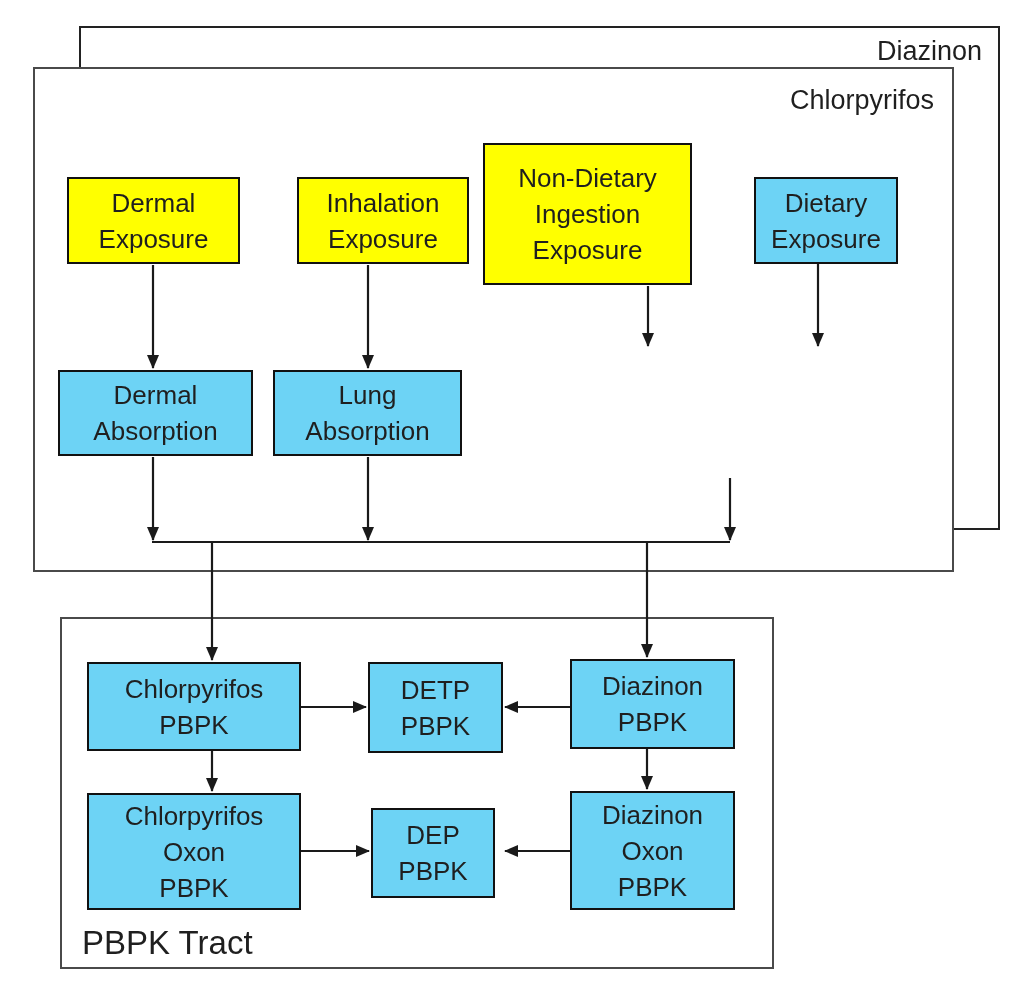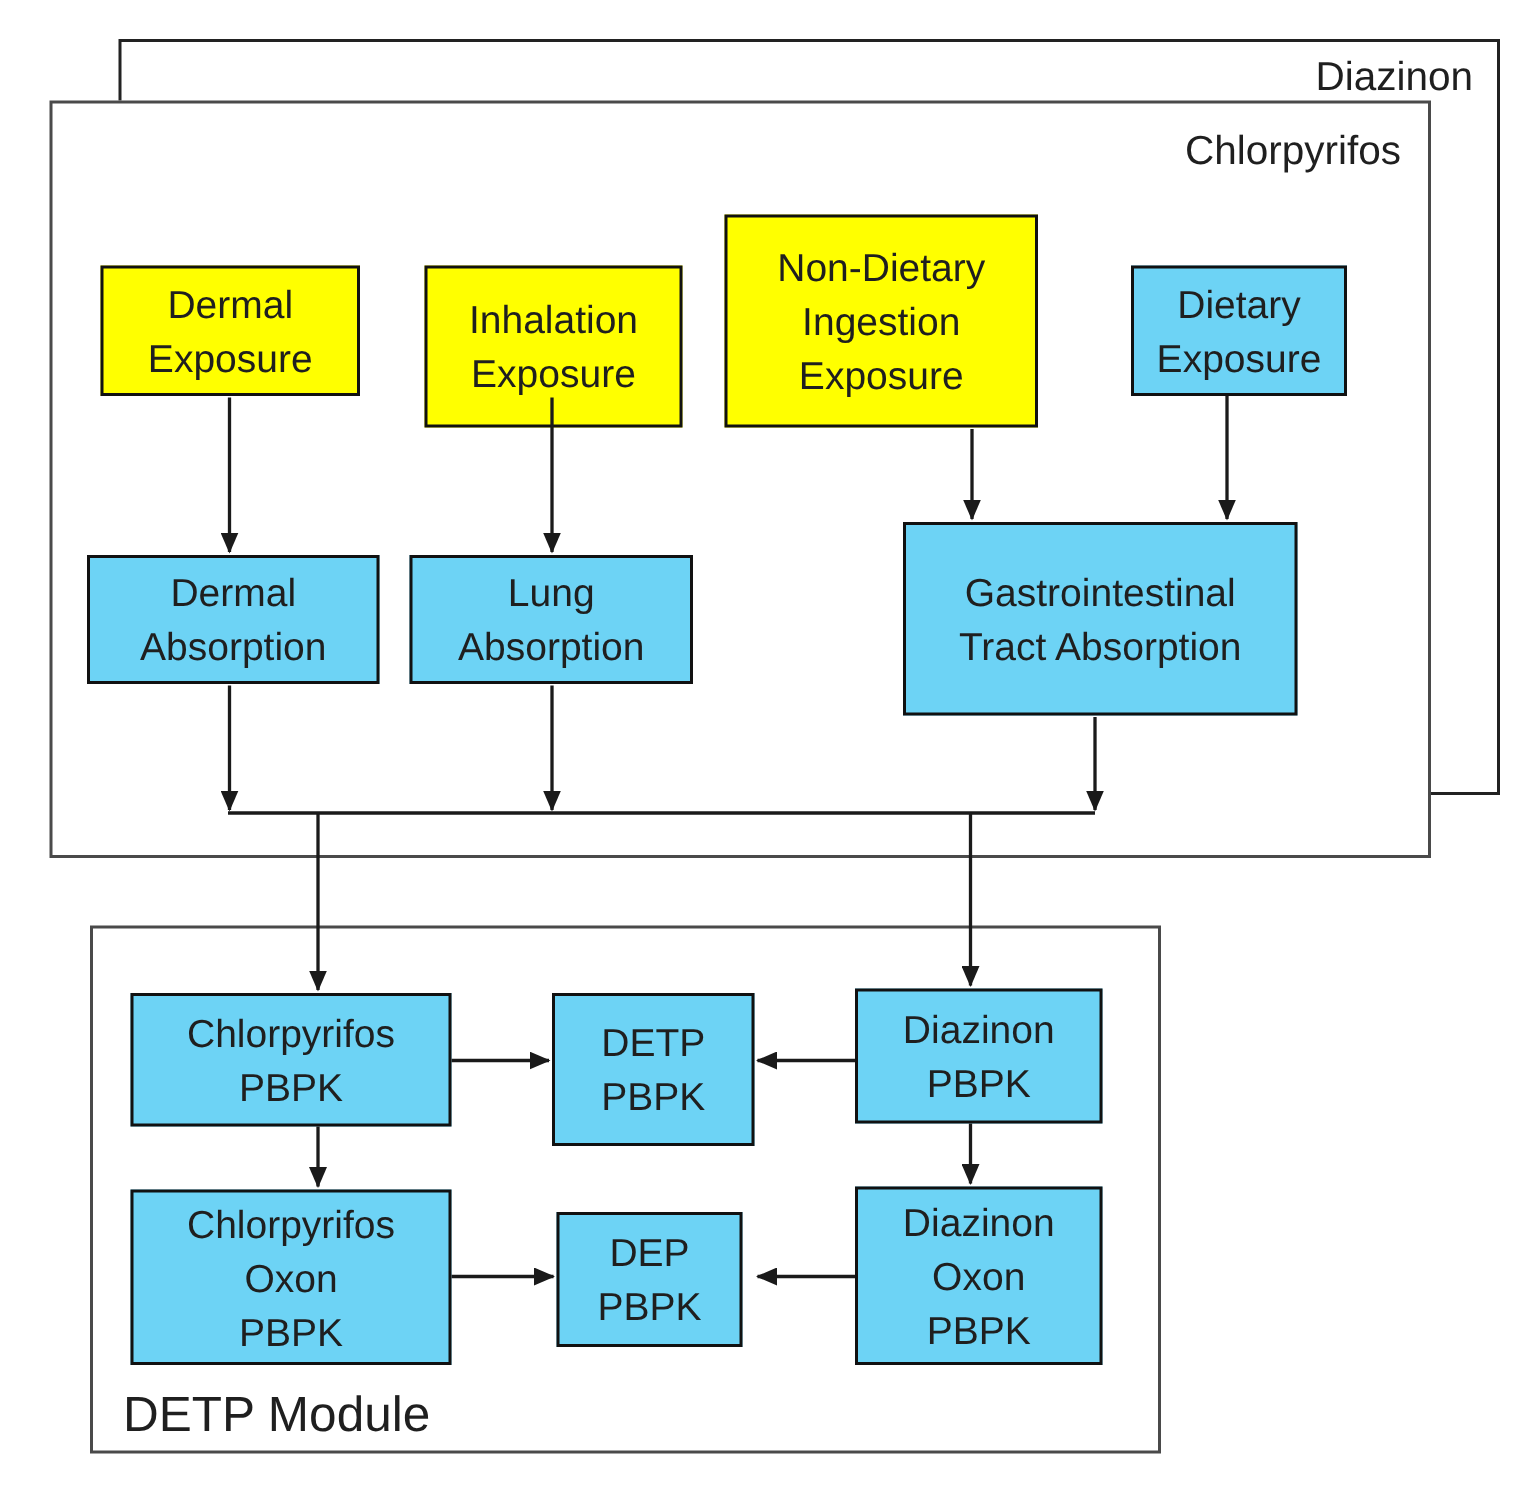--- a/index.html
+++ b/index.html
@@ -43,49 +43,47 @@
 
   <div class="frame back">
     <div class="layer-label">Diazinon</div>
   </div>
 
   <div class="frame front">
     <div class="layer-label">Chlorpyrifos</div>
   </div>
 
   <div class="frame module">
-    <div class="module-label">DETP Module</div>
+    <div class="module-label">PBPK Tract</div>
   </div>
 
   <div class="node yellow" style="left:67px;top:177px;width:173px;height:87px">Dermal
 Exposure</div>
 
-  <div class="node yellow" style="left:283px;top:177px;width:172px;height:108px">Inhalation
+  <div class="node yellow" style="left:297px;top:177px;width:172px;height:87px">Inhalation
 Exposure</div>
 
   <div class="node yellow" style="left:483px;top:143px;width:209px;height:142px">Non-Dietary
 Ingestion
 Exposure</div>
 
   <div class="node blue" style="left:754px;top:177px;width:144px;height:87px">Dietary
 Exposure</div>
 
   <div class="node blue" style="left:58px;top:370px;width:195px;height:86px">Dermal
 Absorption</div>
 
   <div class="node blue" style="left:273px;top:370px;width:189px;height:86px">Lung
 Absorption</div>
 
-  <div class="node blue" style="left:602px;top:348px;width:263px;height:129px">Gastrointestinal
-Tract Absorption</div>
 
   <div class="node blue" style="left:87px;top:662px;width:214px;height:89px">Chlorpyrifos
 PBPK</div>
 
-  <div class="node blue" style="left:368px;top:662px;width:135px;height:102px">DETP
+  <div class="node blue" style="left:368px;top:662px;width:135px;height:91px">DETP
 PBPK</div>
 
   <div class="node blue" style="left:570px;top:659px;width:165px;height:90px">Diazinon
 PBPK</div>
 
   <div class="node blue" style="left:87px;top:793px;width:214px;height:117px">Chlorpyrifos
 Oxon
 PBPK</div>
 
   <div class="node blue" style="left:371px;top:808px;width:124px;height:90px">DEP

